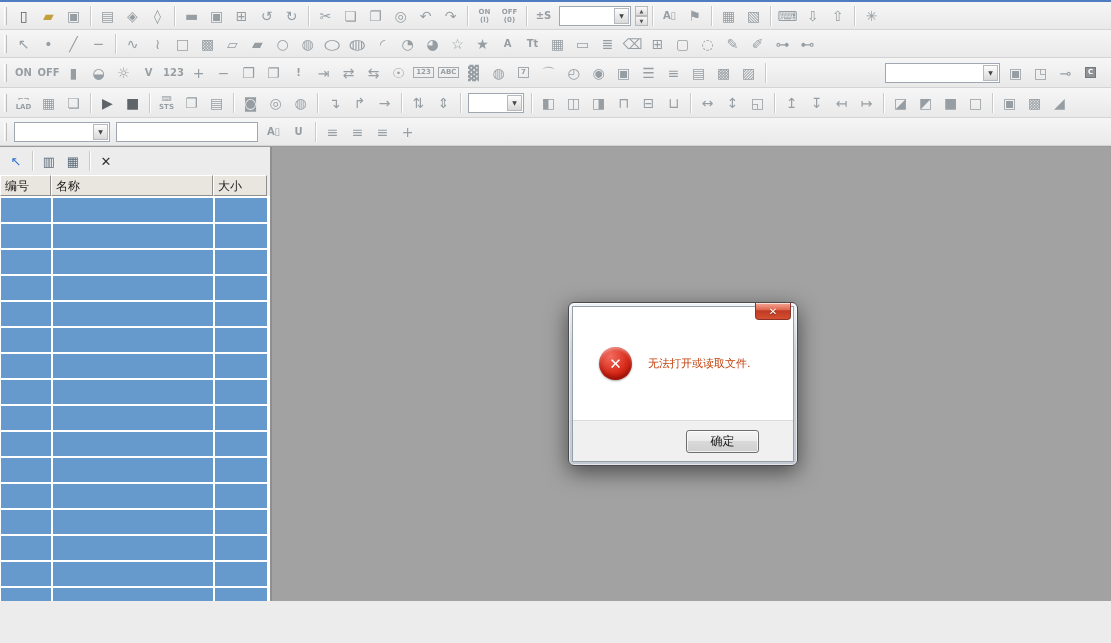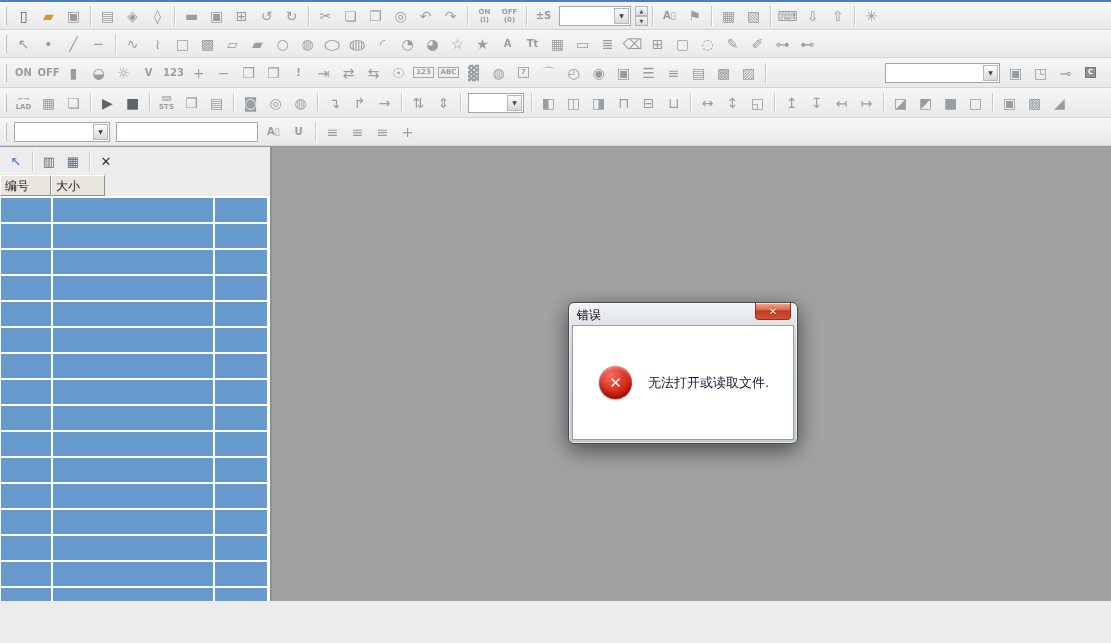--- a/index.html
+++ b/index.html
@@ -52,21 +52,21 @@
   .tcell + .tcell{margin-left:2px}
   #workspace{flex:1;background:#a2a2a2}
 
   
   .dialog{position:absolute;left:568px;top:302px;width:230px;border:1px solid #4b4b4b;border-radius:6px;background:linear-gradient(#f2f5f8,#cdd3da 30%,#c3c9d2);box-shadow:0 6px 22px rgba(0,0,0,.55),inset 0 0 0 1px rgba(255,255,255,.55);padding:3px;z-index:10}
   .dlg-title{height:19px;display:flex;align-items:center;padding-left:5px;font-size:12px;color:#000}
   .dlg-close{position:absolute;top:0;right:6px;width:36px;height:17px;background:linear-gradient(#f5a898,#e06a50 40%,#c03a23 50%,#d4502f);border:1px solid #8d322a;border-top:none;border-radius:0 0 4px 4px;color:#fff;font-size:10px;font-weight:bold;display:flex;align-items:center;justify-content:center;box-shadow:inset 0 1px 0 rgba(255,255,255,.6);text-shadow:0 1px 1px rgba(0,0,0,.4)}
   .dlg-body{background:#fff;border:1px solid #96a0ab;display:flex;flex-direction:column}
   .dlg-content{display:flex;align-items:center;gap:16px;padding:0 18px 0 26px;height:113px;background:#fff}
   .err-icon{width:33px;height:33px;border-radius:50%;flex:none;background:radial-gradient(circle at 35% 28%,#f26c5f,#d92a18 55%,#a41003);display:flex;align-items:center;justify-content:center;color:#fff;font-weight:bold;font-size:15px;box-shadow:inset 0 -3px 5px rgba(110,0,0,.55),inset 0 2px 3px rgba(255,255,255,.45),0 1px 2px rgba(0,0,0,.35)}
-  .dlg-msg{font-size:13px;color:#0f172a}
+  .dlg-msg{font-size:11px;color:#c2410c}
   .dlg-footer{background:#f0f0f0;border-top:1px solid #dbdbdb;height:41px;display:flex;align-items:center;justify-content:flex-end;padding-right:34px}
   .ok-btn{width:73px;height:23px;background:linear-gradient(#f4f4f4,#ebebeb 45%,#d9d9d9 50%,#cfcfcf);border:1px solid #6e6e6e;border-radius:3px;font-size:12px;display:flex;align-items:center;justify-content:center;box-shadow:inset 0 0 0 1px rgba(255,255,255,.7)}
 </style>
 </head>
 <body>
 
 <div id="screen">
 
 
   <div class="accent-line"></div>
@@ -348,20 +348,21 @@
       <div class="panel-toolbar" id="panel-toolbar">
           <div class="ptbtn" style="color: rgb(47, 111, 214);">↖</div>
           <div class="tsep"></div>
           <div class="ptbtn">▥</div>
           <div class="ptbtn">▦</div>
           <div class="tsep"></div>
           <div class="ptbtn" style="color: rgb(51, 51, 51);">✕</div>
         </div>
       <div class="panel-header" id="panel-header">
           <div class="hcell" style="width: 51px;">编号</div>
+          <div class="hcell" style="width: 162px;">名称</div>
           <div class="hcell" style="width: 54px;">大小</div>
         </div>
       <div class="panel-body" id="panel-body">
           <div class="trow">
             <div class="tcell" style="width: 50px; background: rgb(102, 153, 204);"></div>
             <div class="tcell" style="width: 160px; background: rgb(102, 153, 204);"></div>
             <div class="tcell" style="width: 52px; background: rgb(102, 153, 204);"></div>
           </div>
           <div class="trow">
             <div class="tcell" style="width: 50px; background: rgb(102, 153, 204);"></div>
@@ -437,25 +438,27 @@
             <div class="tcell" style="width: 50px; background: rgb(102, 153, 204);"></div>
             <div class="tcell" style="width: 160px; background: rgb(102, 153, 204);"></div>
             <div class="tcell" style="width: 52px; background: rgb(102, 153, 204);"></div>
           </div>
         </div>
     </div>
     <div id="workspace"></div>
   </div>
 
   <div class="dialog">
-    <div class="dlg-title">错误</div>
     <div class="dlg-close">
         <span>✕</span>
       </div>
     <div class="dlg-body">
       <div class="dlg-content">
         <div class="err-icon">✕</div>
         <div class="dlg-msg">无法打开或读取文件.</div>
       </div>
+      <div class="dlg-footer">
+        <div class="ok-btn">确定</div>
+      </div>
     </div>
   </div>
 
 </div>
 
 </body></html>

